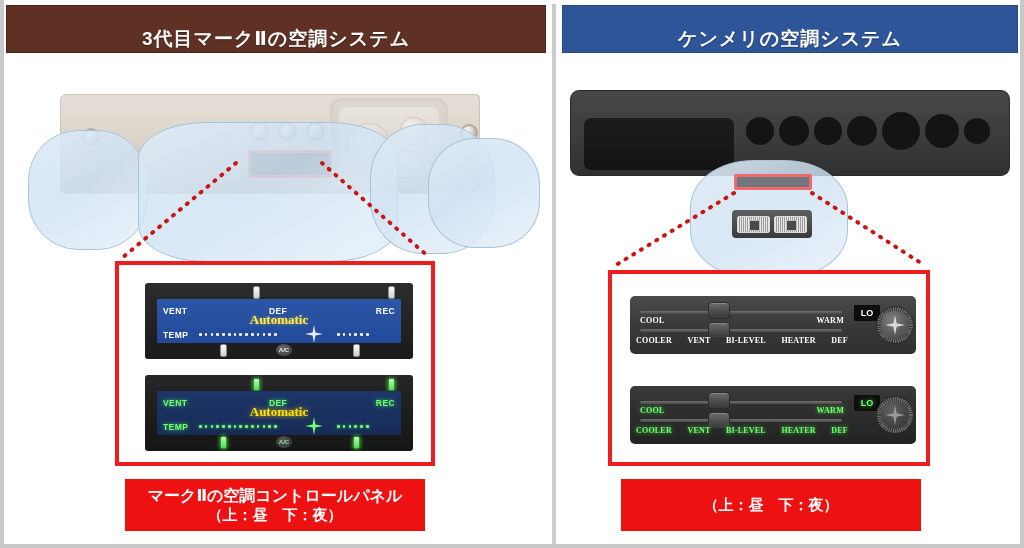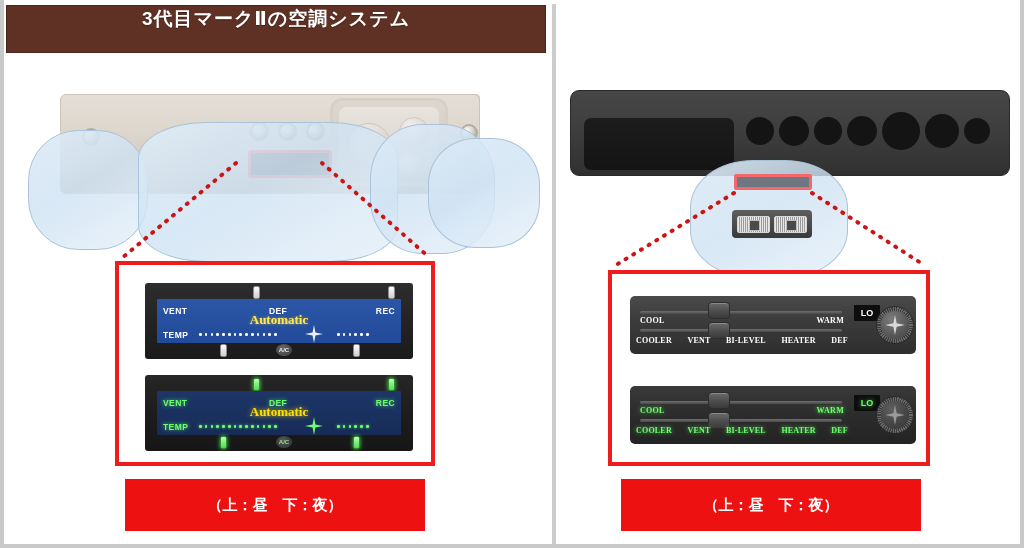--- a/index.html
+++ b/index.html
@@ -13,21 +13,21 @@
 
   
   .frame-border-left  { position:absolute; left:0;    top:0; width:4px; height:548px; background:#c9c9c9; }
   .frame-border-right { position:absolute; right:0;   top:0; width:4px; height:548px; background:#c9c9c9; }
   .frame-border-bottom{ position:absolute; left:0;  bottom:0; width:1024px; height:4px; background:#c9c9c9; }
   .divider { position:absolute; left:552px; top:4px; width:4px; height:540px; background:#cccccc; }
 
   
   .hdr {
     position:absolute; top:5px; height:48px;
-    display:flex; align-items:flex-start; justify-content:center;
+    display:flex; align-items:flex-end; justify-content:center;
     color:#ffffff; font-weight:bold; font-size:19px; letter-spacing:1px;
     text-shadow: 0 1px 1px rgba(0,0,0,.35);
   }
   .hdr-left  { left:6px;   width:540px; background:#5f3124; border:1px solid #4a251b; }
   .hdr-right { left:562px; width:456px; background:#2e5597; border:1px solid #27497f; }
 
   
   .illus { position:absolute; }
 
   
@@ -248,20 +248,23 @@
 <div id="root">
 
   <div class="frame-border-left"></div>
   <div class="frame-border-right"></div>
   <div class="frame-border-bottom"></div>
   <div class="divider"></div>
 
   <div class="hdr hdr-left">
     <span>3代目マークⅡの空調システム</span>
   </div>
+  <div class="hdr hdr-right">
+    <span>ケンメリの空調システム</span>
+  </div>
 
   <div class="illus" id="illus-left">
     <div class="dash-top-strip"></div>
     <div class="dash-body"></div>
     <div class="side-knob" id="side-knob-left"></div>
     <div class="side-knob" id="side-knob-right"></div>
     <div class="vent-row">
       <div class="vent-knob"></div>
       <div class="vent-knob"></div>
       <div class="vent-knob"></div>
@@ -454,19 +457,20 @@
             <svg width="22" height="22" viewBox="0 0 20 20">
               <path d="M10 1 L11.5 8.5 L19 10 L11.5 11.5 L10 19 L8.5 11.5 L1 10 L8.5 8.5 Z" fill="#9a9a9a"></path>
             </svg>
           </div>
         </div>
       </div>
     </div>
   </div>
 
   <div class="caption" id="caption-left">
+    <div>マークⅡの空調コントロールパネル</div>
     <div class="ln2">（上：昼　下：夜）</div>
   </div>
   <div class="caption" id="caption-right">
     <div class="ln2">（上：昼　下：夜）</div>
   </div>
 
 </div>
 
 </body></html>

